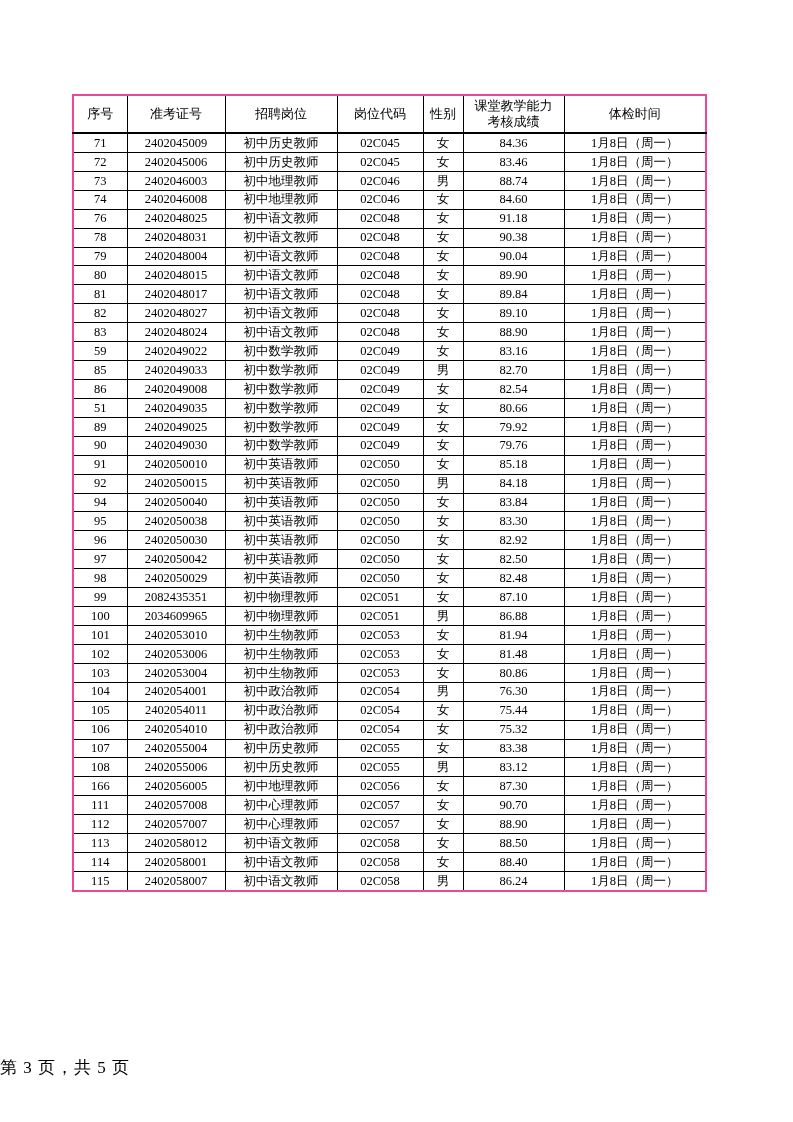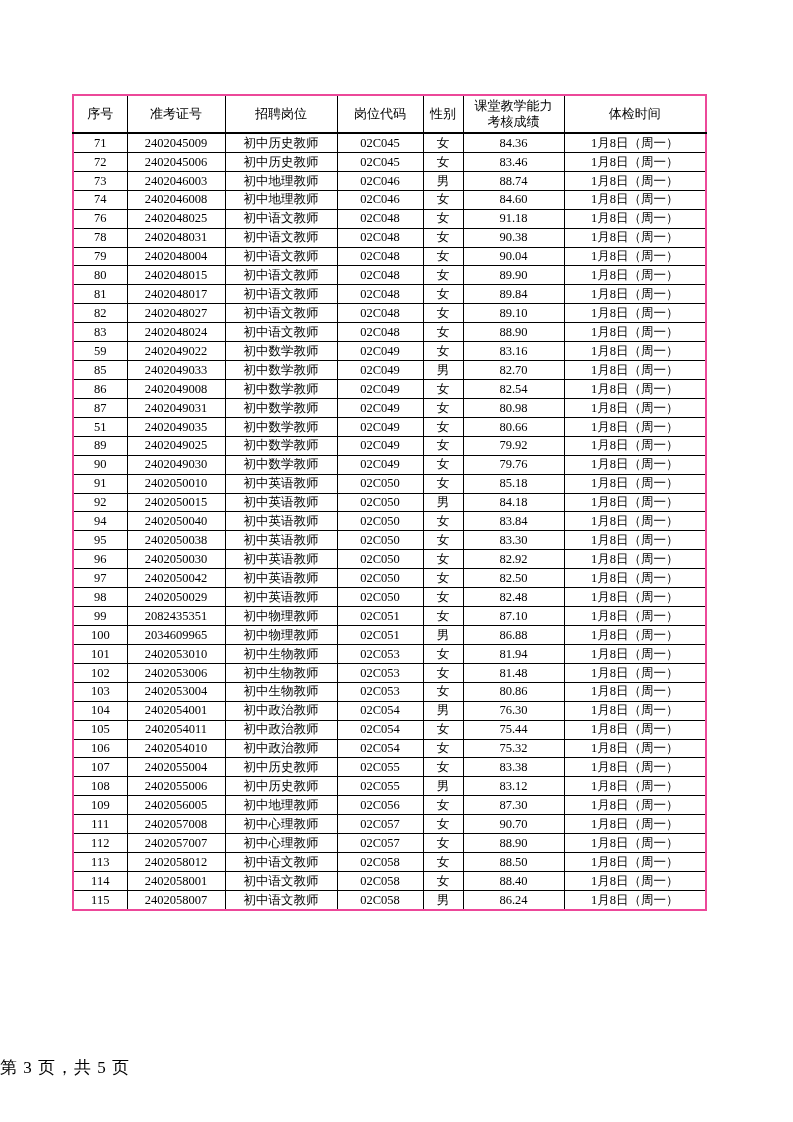--- a/index.html
+++ b/index.html
@@ -200,29 +200,20 @@
       <tr>
         <td>86</td>
         <td>2402049008</td>
         <td>初中数学教师</td>
         <td>02C049</td>
         <td>女</td>
         <td>82.54</td>
         <td>1月8日（周一）</td>
       </tr>
       <tr>
-        <td>87</td>
-        <td>2402049031</td>
-        <td>初中数学教师</td>
-        <td>02C049</td>
-        <td>女</td>
-        <td>80.98</td>
-        <td>1月8日（周一）</td>
-      </tr>
-      <tr>
         <td>51</td>
         <td>2402049035</td>
         <td>初中数学教师</td>
         <td>02C049</td>
         <td>女</td>
         <td>80.66</td>
         <td>1月8日（周一）</td>
       </tr>
       <tr>
         <td>89</td>
@@ -389,21 +380,21 @@
       <tr>
         <td>108</td>
         <td>2402055006</td>
         <td>初中历史教师</td>
         <td>02C055</td>
         <td>男</td>
         <td>83.12</td>
         <td>1月8日（周一）</td>
       </tr>
       <tr>
-        <td>109</td>
+        <td>166</td>
         <td>2402056005</td>
         <td>初中地理教师</td>
         <td>02C056</td>
         <td>女</td>
         <td>87.30</td>
         <td>1月8日（周一）</td>
       </tr>
       <tr>
         <td>111</td>
         <td>2402057008</td>

